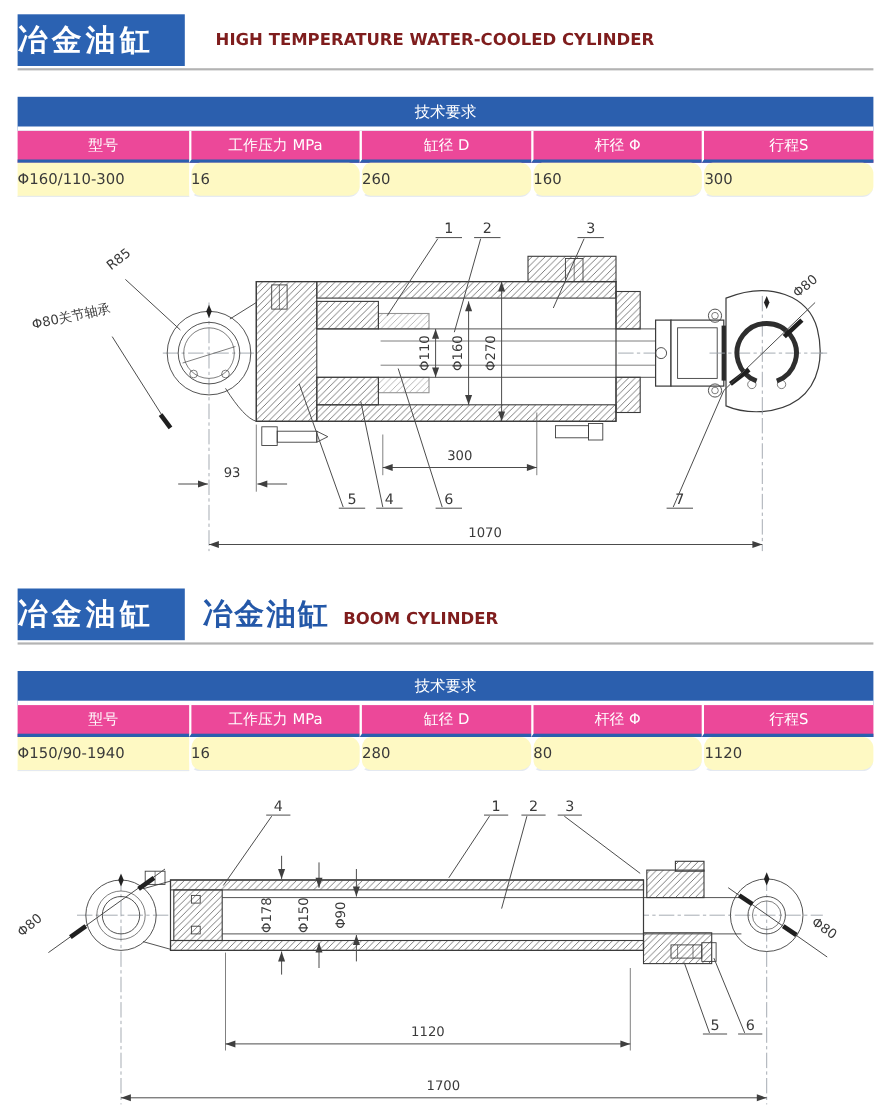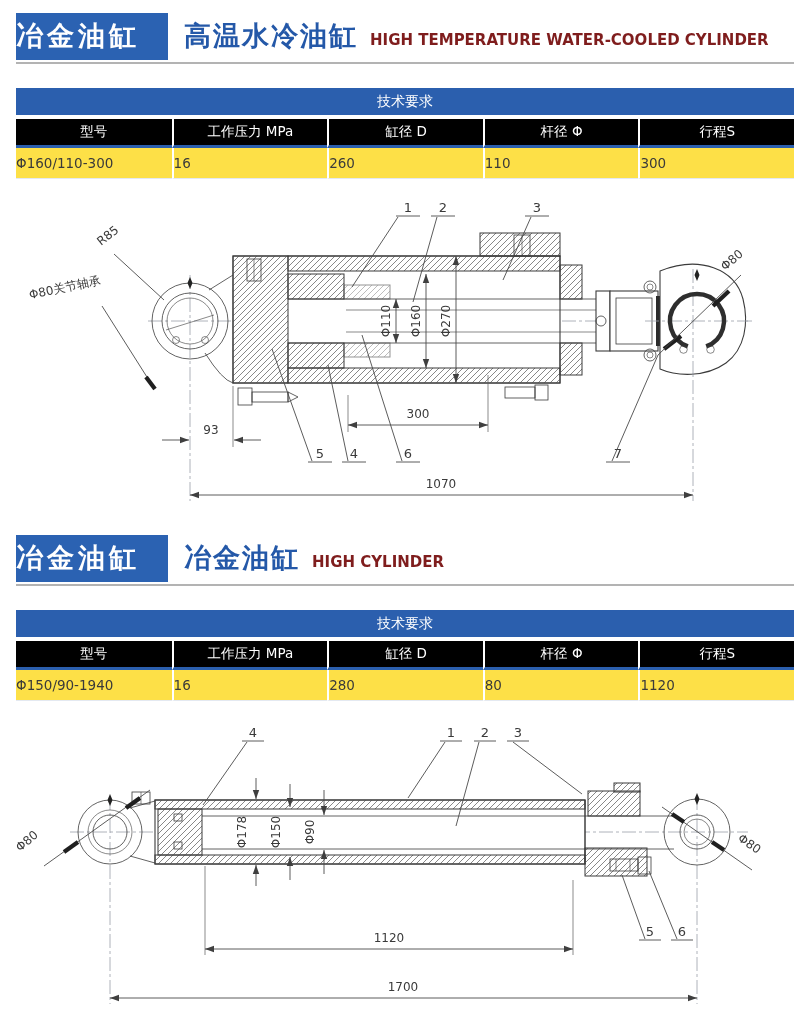--- a/index.html
+++ b/index.html
@@ -26,29 +26,29 @@
   table.spec{
     margin:24px 16px 0 16px;width:778px;table-layout:fixed;
     border-collapse:separate;border-spacing:0;font-size:14px;
   }
   table.spec th,table.spec td{padding:0;}
   tr.caption-row th{
     background:#2b5fae;color:#fff;height:27px;font-weight:400;
     border-bottom:4px solid #ffffff;font-size:14px;
   }
   tr.col-row th{
-    background:#000000;color:#fff;height:26px;font-weight:400;
+    background:#ec4899;color:#fff;height:26px;font-weight:400;
     border-bottom:3px solid #2b5fae;font-size:13.5px;
   }
   tr.col-row th + th{border-left:2px solid #ffffff;margin-left:18px;}
   tr.data-row td{
-    background:#fde047;color:#3a3a3a;height:30px;font-size:13.5px;
+    background:#fef9c3;color:#3a3a3a;height:30px;font-size:13.5px;
     border-bottom:1px solid #e4e9f1;
   }
-  tr.data-row td + td{border-left:2px solid #ffffff;}
+  tr.data-row td + td{border-left:2px solid #ffffff;border-radius:10px;}
   svg.drawing{display:block;}
   svg.drawing{margin-top:14px;}
   svg.drawing.second{margin-top:7px;}
   
   .o{fill:#ffffff;stroke:#3b3b3b;stroke-width:1.1;}
   .oh{stroke:#3b3b3b;stroke-width:1;}
   .t{fill:none;stroke:#3b3b3b;stroke-width:0.8;}
   .tt{fill:none;stroke:#3b3b3b;stroke-width:0.6;}
   .cl{stroke:#9aa0a8;stroke-width:0.8;fill:none;stroke-dasharray:14 3 3 3;}
   .dm{stroke:#4a4a4a;stroke-width:0.9;fill:none;}
@@ -58,21 +58,20 @@
   text.co{font-size:13px;fill:#3a3a3a;}
 </style>
 </head>
 <body>
 
 <div class="sec-header first">
   <div class="badge">
     <span>冶金油缸</span>
   </div>
   <div class="titles">
-    <span class="title-cn">高温水冷油缸</span>
     <span class="title-en">HIGH TEMPERATURE WATER-COOLED CYLINDER</span>
   </div>
 </div>
 
 <table class="spec">
   <thead>
     <tr class="caption-row">
       <th colspan="5">技术要求</th>
     </tr>
     <tr class="col-row">
@@ -81,21 +80,21 @@
       <th>缸径 D</th>
       <th>杆径 Φ</th>
       <th>行程S</th>
     </tr>
   </thead>
   <tbody>
     <tr class="data-row">
       <td>Φ160/110-300</td>
       <td>16</td>
       <td>260</td>
-      <td>110</td>
+      <td>160</td>
       <td>300</td>
     </tr>
   </tbody>
 </table>
 
 <svg class="drawing" width="810" height="330" viewBox="0 190 810 330">
   <defs>
     <pattern id="hp1" patternUnits="userSpaceOnUse" width="6" height="6">
       <path d="M0,6 l6,-6 M-1.5,1.5 l3,-3 M4.5,7.5 l3,-3" stroke="#6a6a6a" stroke-width="0.8"></path>
     </pattern>
@@ -232,21 +231,21 @@
     <text class="dt" x="441" y="485" text-anchor="middle">1070</text>
   </g>
 </svg>
 
 <div class="sec-header second">
   <div class="badge">
     <span>冶金油缸</span>
   </div>
   <div class="titles">
     <span class="title-cn">冶金油缸</span>
-    <span class="title-en">HIGH CYLINDER</span>
+    <span class="title-en">BOOM CYLINDER</span>
   </div>
 </div>
 
 <table class="spec">
   <thead>
     <tr class="caption-row">
       <th colspan="5">技术要求</th>
     </tr>
     <tr class="col-row">
       <th>型号</th>

